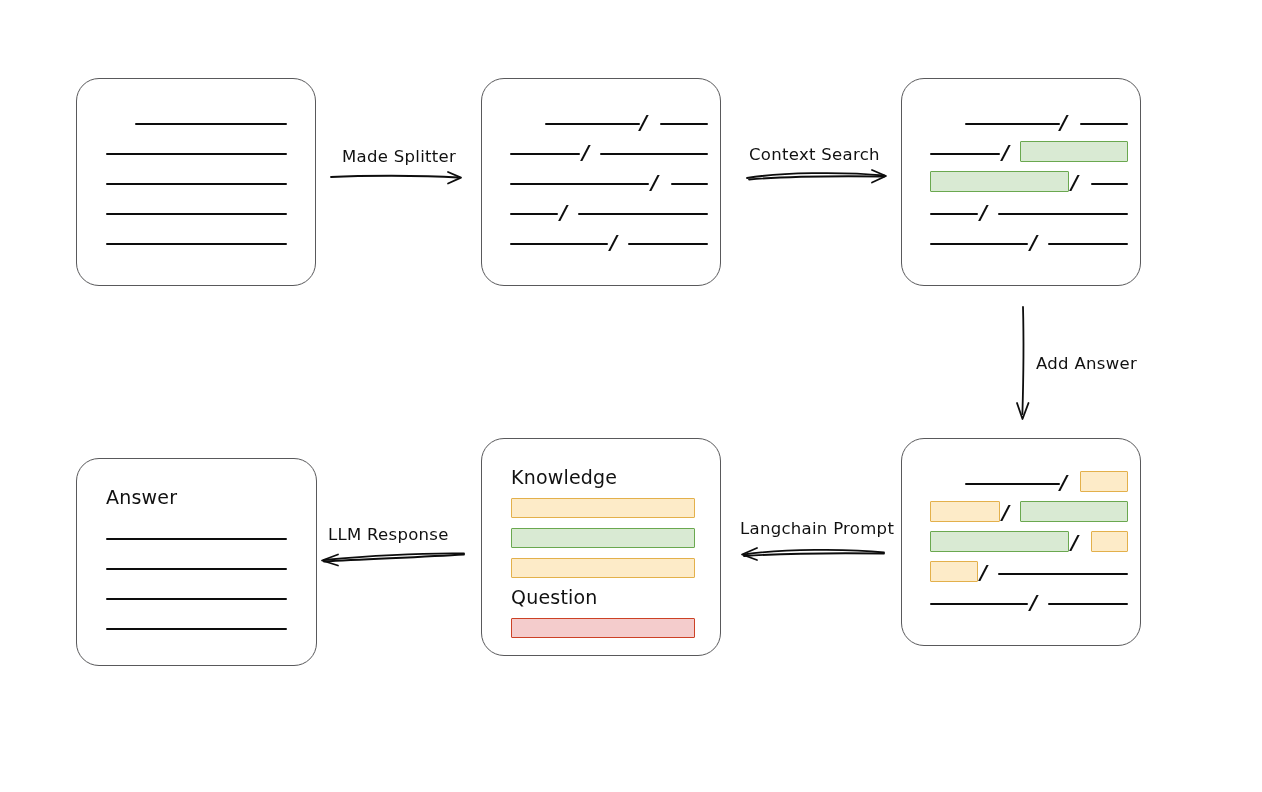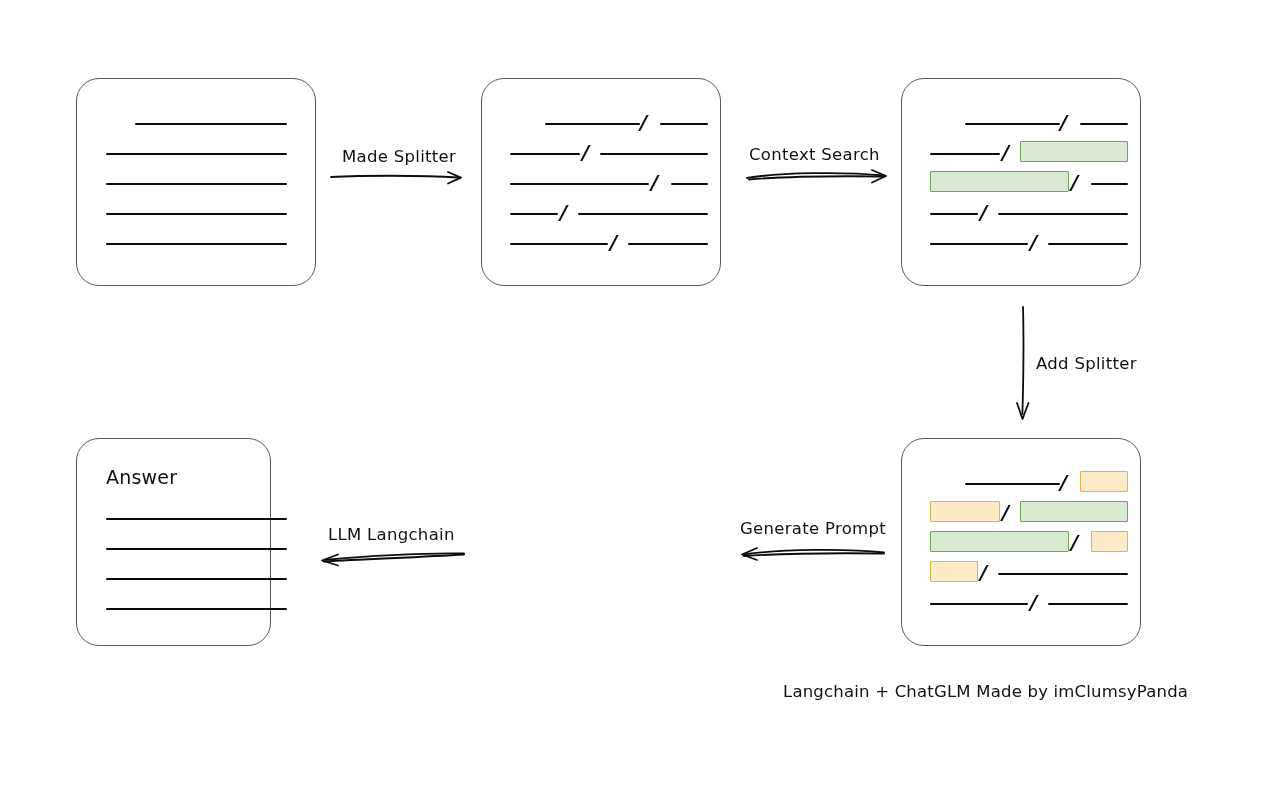--- a/index.html
+++ b/index.html
@@ -149,21 +149,21 @@
       <div class="slash" style="left: 169px; top: 93px;">/</div>
       <div class="bar green" style="left: 28px; top: 92px; width: 139px; height: 21px;"></div>
       <div class="line" style="left: 28px; top: 134px; width: 48px;"></div>
       <div class="line" style="left: 96px; top: 134px; width: 130px;"></div>
       <div class="slash" style="left: 78px; top: 123px;">/</div>
       <div class="line" style="left: 28px; top: 164px; width: 98px;"></div>
       <div class="line" style="left: 146px; top: 164px; width: 80px;"></div>
       <div class="slash" style="left: 128px; top: 153px;">/</div>
     </div>
 
-  <div class="arrow-label" style="left:1036px; top:354px;">Add Splitter</div>
+  <div class="arrow-label" style="left:1036px; top:354px;">Add Answer</div>
   <svg class="arrow" style="left:1012px; top:306px;" width="30" height="118" viewBox="0 0 30 118">
     <path d="M11,1 C11.8,32 11.4,74 10.4,108"></path>
     <path class="head" d="M5,97 L10.5,113 L16.5,97"></path>
   </svg>
 
   <div class="doc-box" style="left:901px; top:438px; width:240px; height:208px;">
       <div class="line" style="left: 63px; top: 44px; width: 95px;"></div>
       <div class="slash" style="left: 158px; top: 33px;">/</div>
       <div class="bar yellow" style="left: 178px; top: 32px; width: 48px; height: 21px;"></div>
       <div class="slash" style="left: 100px; top: 63px;">/</div>
@@ -173,38 +173,45 @@
       <div class="bar green" style="left: 28px; top: 92px; width: 139px; height: 21px;"></div>
       <div class="bar yellow" style="left: 189px; top: 92px; width: 37px; height: 21px;"></div>
       <div class="line" style="left: 96px; top: 134px; width: 130px;"></div>
       <div class="slash" style="left: 78px; top: 123px;">/</div>
       <div class="bar yellow" style="left: 28px; top: 122px; width: 48px; height: 21px;"></div>
       <div class="line" style="left: 28px; top: 164px; width: 98px;"></div>
       <div class="line" style="left: 146px; top: 164px; width: 80px;"></div>
       <div class="slash" style="left: 128px; top: 153px;">/</div>
     </div>
 
-  <div class="arrow-label" style="left:740px; top:519px;">Generate Prompt</div>
+  <div class="arrow-label" style="left:740px; top:519px;">Langchain Prompt</div>
   <svg class="arrow" style="left:738px; top:541px;" width="148" height="26" viewBox="0 0 148 26">
     <path d="M146,11.5 C110,7.5 44,8 6,13.5"></path>
     <path d="M146,12.5 C108,12 44,12.5 6,15"></path>
     <path class="head" d="M19,7 L4,13.5 L19,19"></path>
   </svg>
 
-
-  <div class="arrow-label" style="left:328px; top:525px;">LLM Langchain</div>
+  <div class="doc-box" style="left:481px; top:438px; width:240px; height:218px;">
+    <div class="box-heading" style="left:29px; top:27px;">Knowledge</div>
+    <div class="box-heading" style="left:29px; top:147px;">Question</div>
+  <div class="bar yellow" style="left: 29px; top: 59px; width: 184px; height: 20px;"></div>
+      <div class="bar green" style="left: 29px; top: 89px; width: 184px; height: 20px;"></div>
+      <div class="bar yellow" style="left: 29px; top: 119px; width: 184px; height: 20px;"></div>
+      <div class="bar red" style="left: 29px; top: 179px; width: 184px; height: 20px;"></div>
+    </div>
+
+  <div class="arrow-label" style="left:328px; top:525px;">LLM Response</div>
   <svg class="arrow" style="left:318px; top:547px;" width="148" height="24" viewBox="0 0 148 24">
     <path d="M146,6.5 C108,6 50,9 6,13"></path>
     <path d="M146,7.5 C106,10 50,12 6,14.5"></path>
     <path class="head" d="M20,7.5 L4,13.5 L20,18.5"></path>
   </svg>
 
-  <div class="doc-box" style="left:76px; top:438px; width:195px; height:208px;">
+  <div class="doc-box" style="left:76px; top:458px; width:241px; height:208px;">
     <div class="box-heading" style="left:29px; top:27px;">Answer</div>
   <div class="line" style="left: 29px; top: 79px; width: 181px;"></div>
       <div class="line" style="left: 29px; top: 109px; width: 181px;"></div>
       <div class="line" style="left: 29px; top: 139px; width: 181px;"></div>
       <div class="line" style="left: 29px; top: 169px; width: 181px;"></div>
     </div>
 
-  <div class="footer-note" style="left:783px; top:682px;">Langchain + ChatGLM Made by imClumsyPanda</div>
 
 </div>
 
 </body></html>

